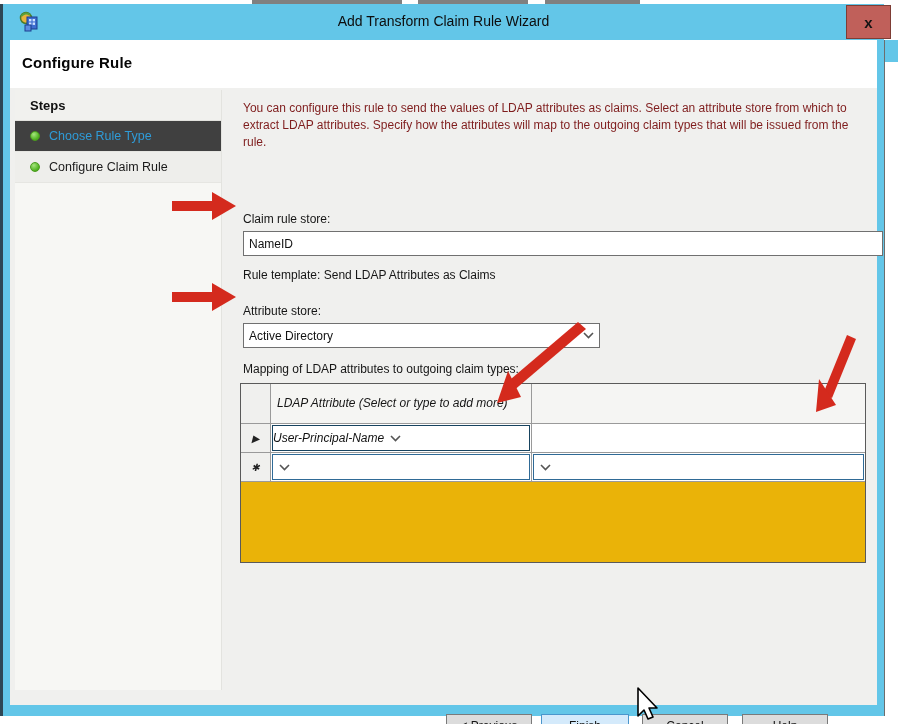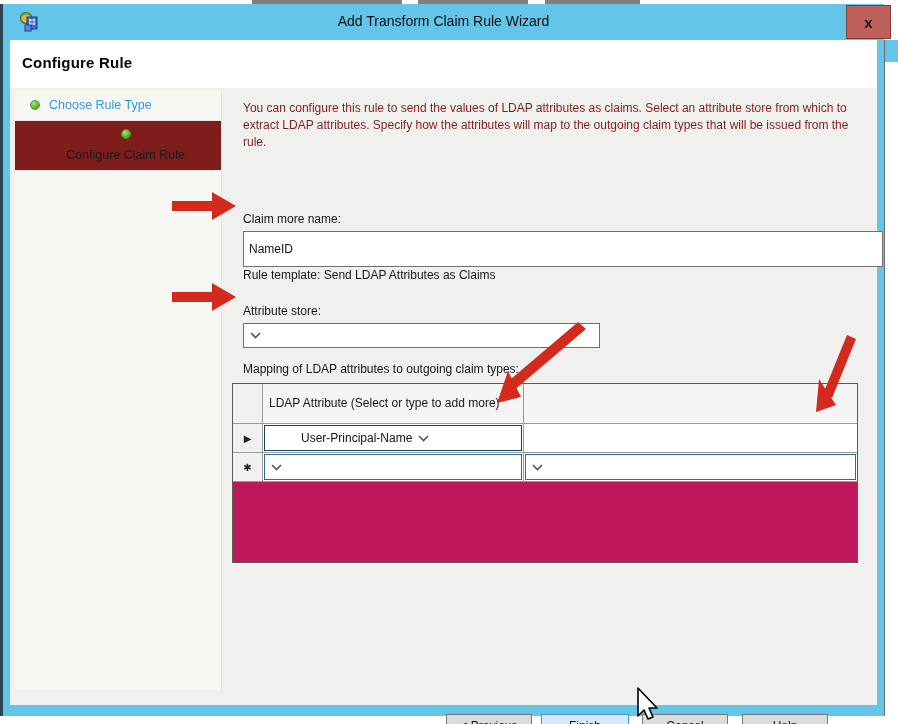--- a/index.html
+++ b/index.html
@@ -30,56 +30,56 @@
                 letter-spacing:.2px; }
   .content { position:absolute; left:0; top:48px; width:867px; height:617px; background:#f0f0ee; }
 
   
   .sidebar { position:absolute; left:5px; top:2px; width:207px; height:600px; background:#f7f7f4;
              border-right:1px solid #e3e3df; }
   .steps-header { padding:8px 0 7px 15px; font-size:13px; font-weight:bold; color:#101010;
                   background:#f1f1ee; border-bottom:1px solid #e2e2de; }
   .step-item { display:flex; align-items:center; gap:9px; padding:8px 0 8px 15px; font-size:12.5px;
                border-bottom:1px solid #e6e6e2; }
-  .step-item:nth-of-type(2) { background:#7f1d1d;flex-direction:column; }
+  .step-item:nth-of-type(2) { background:#404040; }
   .step-item:nth-of-type(3) { background:#eeeeeb; }
   .bullet { width:10px; height:10px; border-radius:50%; flex:0 0 auto;
             background:radial-gradient(circle at 35% 30%, #a5e57d, #54b525 65%, #3d9414);
             border:1px solid #4a9b1d; }
 
   
   .main { position:absolute; left:222px; top:0; width:645px; height:617px; }
   .desc { position:absolute; left:11px; top:12px; width:632px; font-size:12px; line-height:1.4; color:#7f1d1d; }
   .field-label { position:absolute; left:11px; font-size:12px; color:#161616; }
-  .text-input { position:absolute; left:11px; top:143px; width:640px; height:36px; background:#fff;
+  .text-input { position:absolute; left:11px; top:143px; width:640px; height:25px; background:#fff;
                 border:1px solid #707070; font-size:12px; color:#111; padding:0 5px;
                 font-family:"Liberation Sans", sans-serif; }
   .combo { position:absolute; background:#fff; border:1px solid #707070; font-size:12px; color:#111;
            display:flex; align-items:center; }
   .combo .txt { flex:1; padding-left:5px; white-space:nowrap; overflow:hidden; }
   .chev { width:22px; display:flex; align-items:center; justify-content:center; flex:0 0 auto; }
   .attr-combo { left:11px; top:235px; width:357px; height:25px; }
 
   
-  .grid { position:absolute; left:0; top:295px; width:626px; height:180px; background:#be185d;
-          border:1px solid #5a5a5a; }
+  .grid { position:absolute; left:8px; top:295px; width:626px; height:180px; background:#eab308;
+          border:1px solid #5a5a5a;font-style:italic; }
   .grid-header { display:flex; height:40px; background:#f5f5f3; border-bottom:1px solid #9a9a9a; }
   .gh-cell { font-size:12px; color:#161616; padding:3px 6px; line-height:1.25; display:flex; align-items:center; }
   .gh-marker { width:30px; border-right:1px solid #9a9a9a; background:#f0f0ee; }
   .gh-ldap { width:261px; border-right:1px solid #9a9a9a; }
   .gh-claim { flex:1; }
   .grid-row { display:flex; height:29px; background:#fff; border-bottom:1px solid #9a9a9a; }
   .marker-cell { width:30px; background:#f0f0ee; border-right:1px solid #9a9a9a;
                  display:flex; align-items:center; justify-content:center; font-size:10px; color:#222; }
   .cell { padding:1px; border-right:1px solid #9a9a9a; }
   .cell.ldap { width:261px; }
   .cell.claim { flex:1; border-right:none; }
   .cell-combo { width:100%; height:100%; background:#fff; border:1px solid #2f6a96; display:flex;
                 align-items:center; font-size:12px; color:#111; }
-  .row-current .cell-combo { border:1px solid #17435f;padding-left:36px; }
+  .row-current .cell-combo { border:1px solid #17435f; }
   .sel-text { background:#3399ff; color:#fff; padding:0 1px; }
   .caret { display:inline-block; width:2px; height:14px; background:#c87a2a; vertical-align:middle; }
   .grid-filler { height:80px; }
 
   
   .btn { position:absolute; top:626px; height:24px; background:#dcdcdc; border:1px solid #7a7a7a;
          font-size:12px; color:#141414; display:flex; align-items:center; justify-content:center;
          font-family:"Liberation Sans", sans-serif; }
   .btn-previous { left:436px; width:86px; }
   .btn-finish  { left:531px; width:88px; background:#d4eafb; border:1px solid #4b96cc; }
@@ -124,40 +124,42 @@
     </div>
 
     <div class="dialog-body">
       <div class="head-band">
         <div class="head-title">Configure Rule</div>
       </div>
 
       <div class="content">
 
         <div class="sidebar">
+          <div class="steps-header">Steps</div>
           <div class="step-item">
             <span class="bullet"></span>
             <span style="color:#2f9bd7">Choose Rule Type</span>
           </div>
           <div class="step-item">
             <span class="bullet"></span>
             <span style="color:#1a1a1a">Configure Claim Rule</span>
           </div>
         </div>
 
         <div class="main">
           <div class="desc">You can configure this rule to send the values of LDAP attributes as claims. Select an attribute store from which to extract LDAP attributes. Specify how the attributes will map to the outgoing claim types that will be issued from the rule.</div>
 
-          <div class="field-label" style="top:124px">Claim more name:</div>
+          <div class="field-label" style="top:124px">Claim rule store:</div>
           <input class="text-input" type="text" value="NameID" style="">
 
           <div class="field-label" style="top:180px">Rule template: Send LDAP Attributes as Claims</div>
 
           <div class="field-label" style="top:216px">Attribute store:</div>
           <div class="combo attr-combo">
+            <span class="txt">Active Directory</span>
             <span class="chev">
               <svg width="11" height="7" viewBox="0 0 11 7">
                   <path d="M1 1 L5.5 5.5 L10 1" fill="none" stroke="#555" stroke-width="1.6"></path>
                 </svg>
             </span>
           </div>
 
           <div class="field-label" style="top:274px">Mapping of LDAP attributes to outgoing claim types:</div>
 
           <div class="grid">

